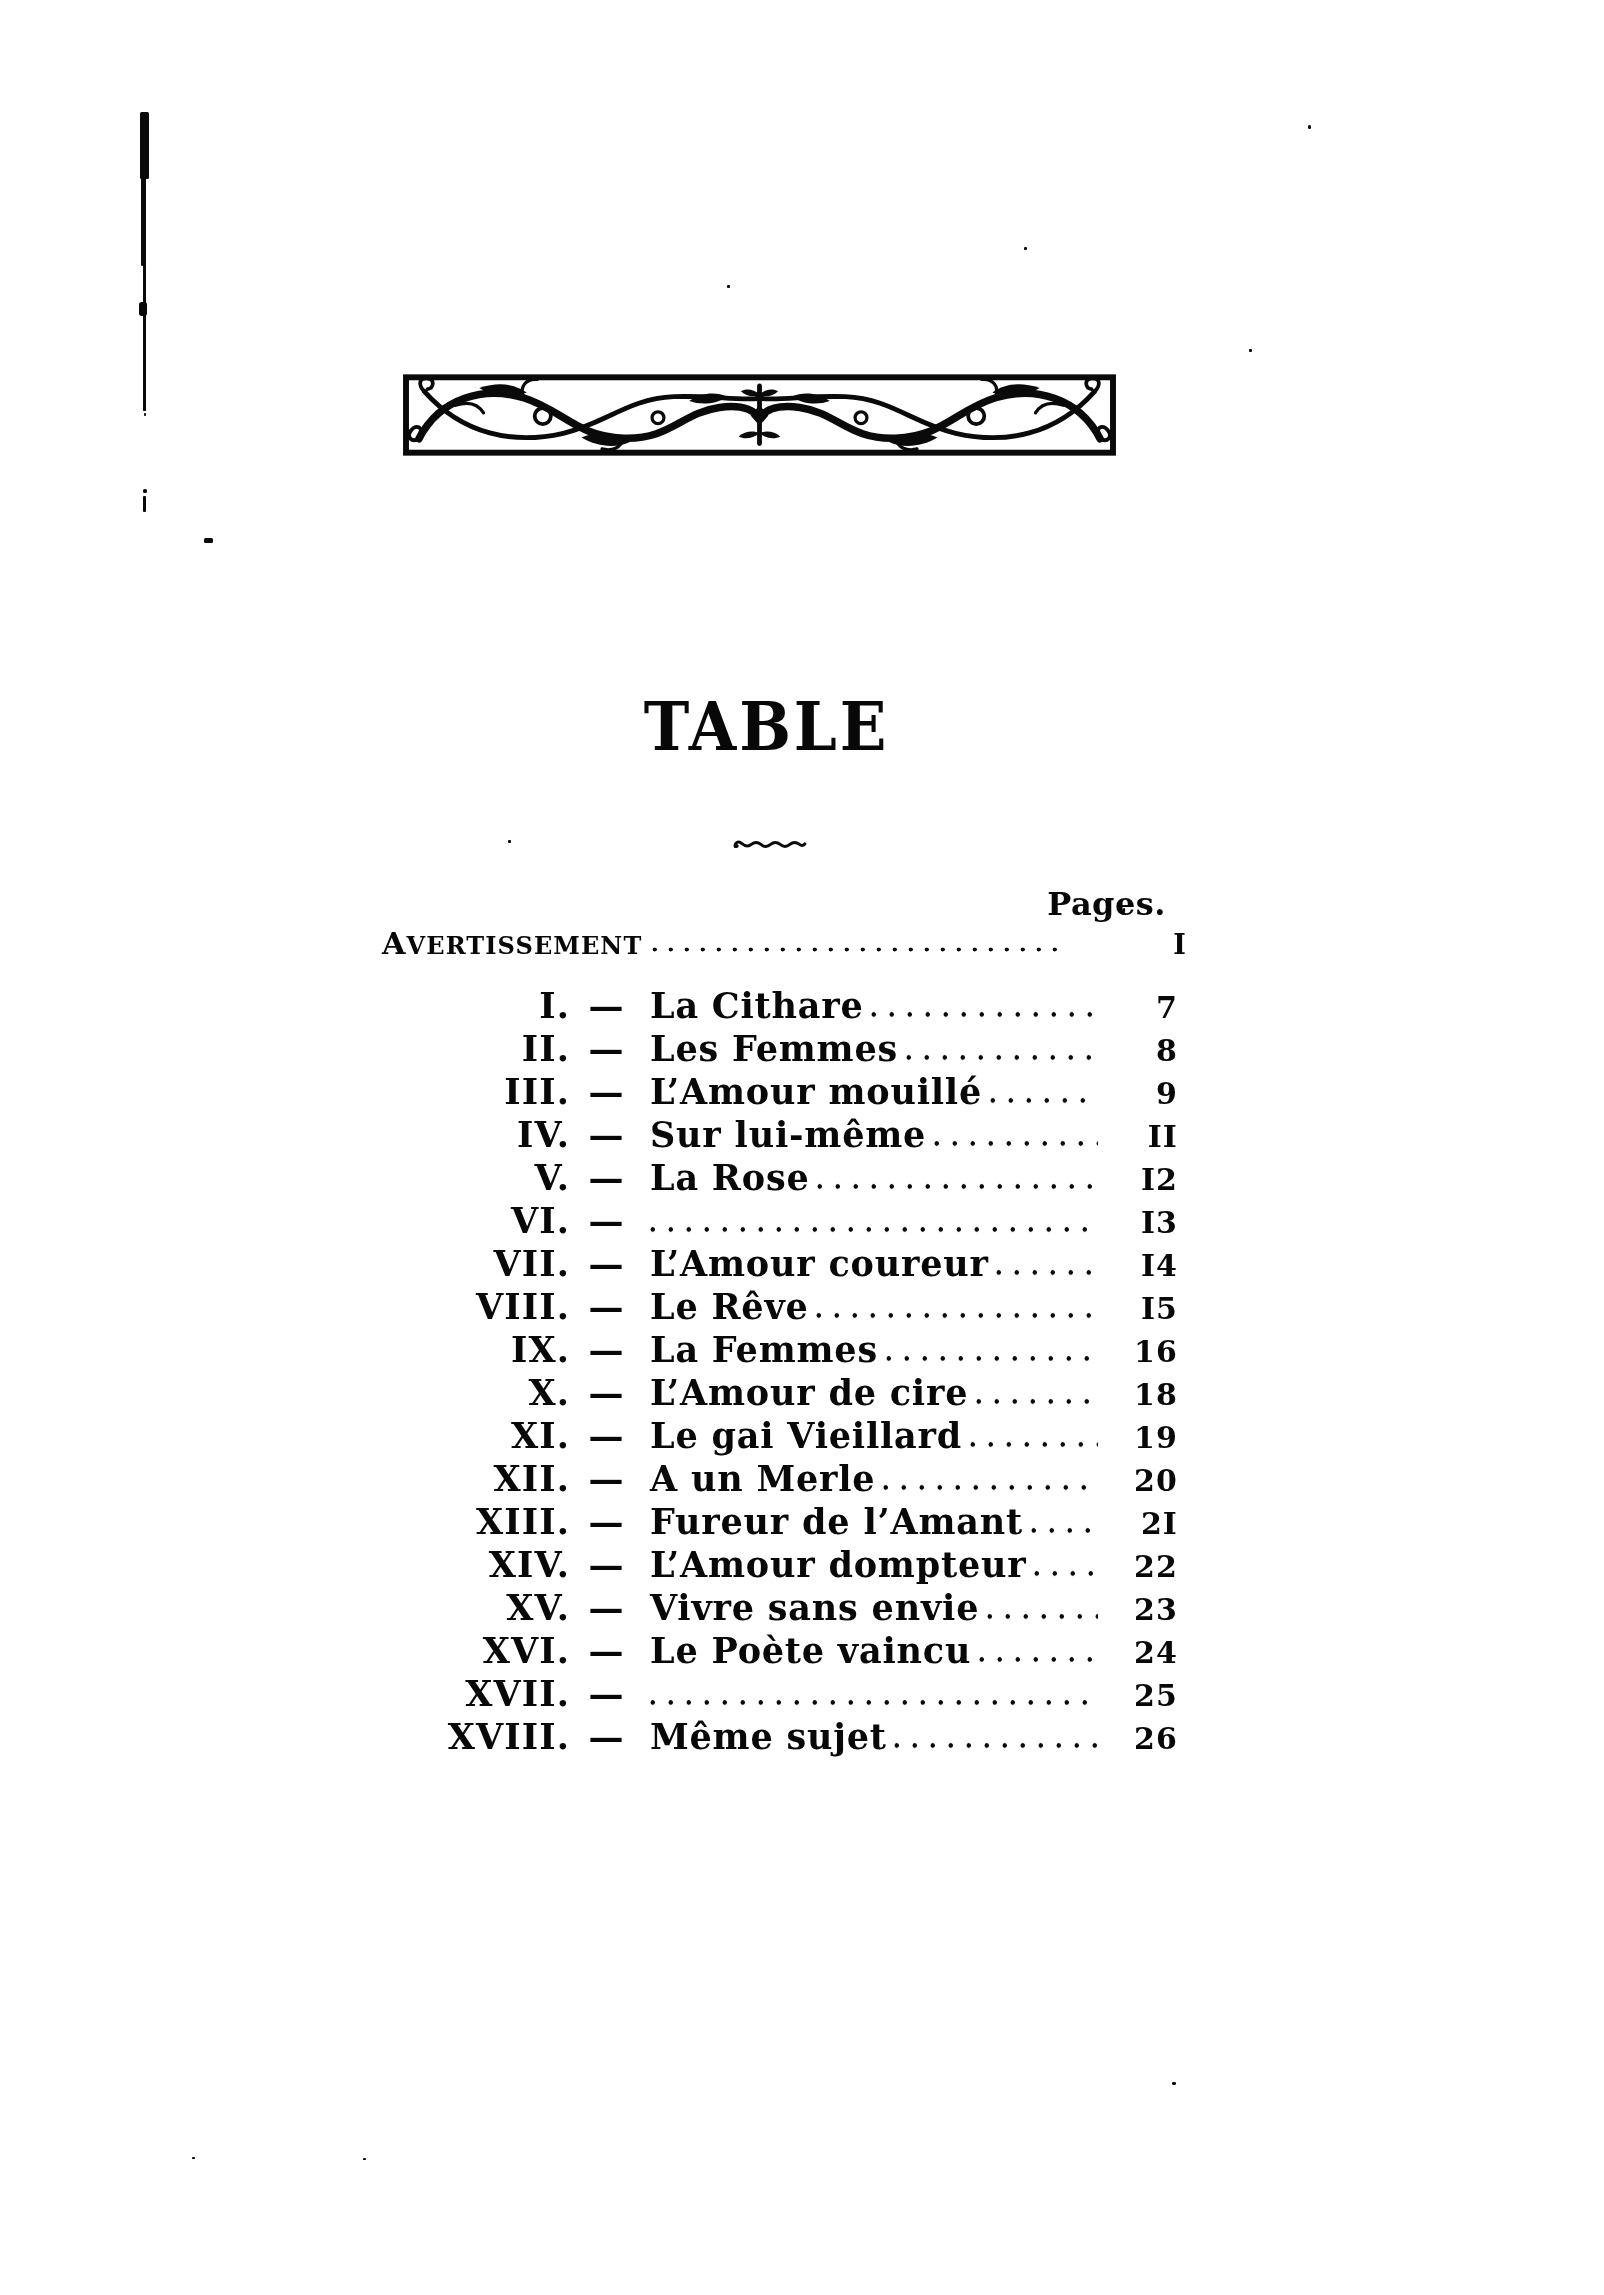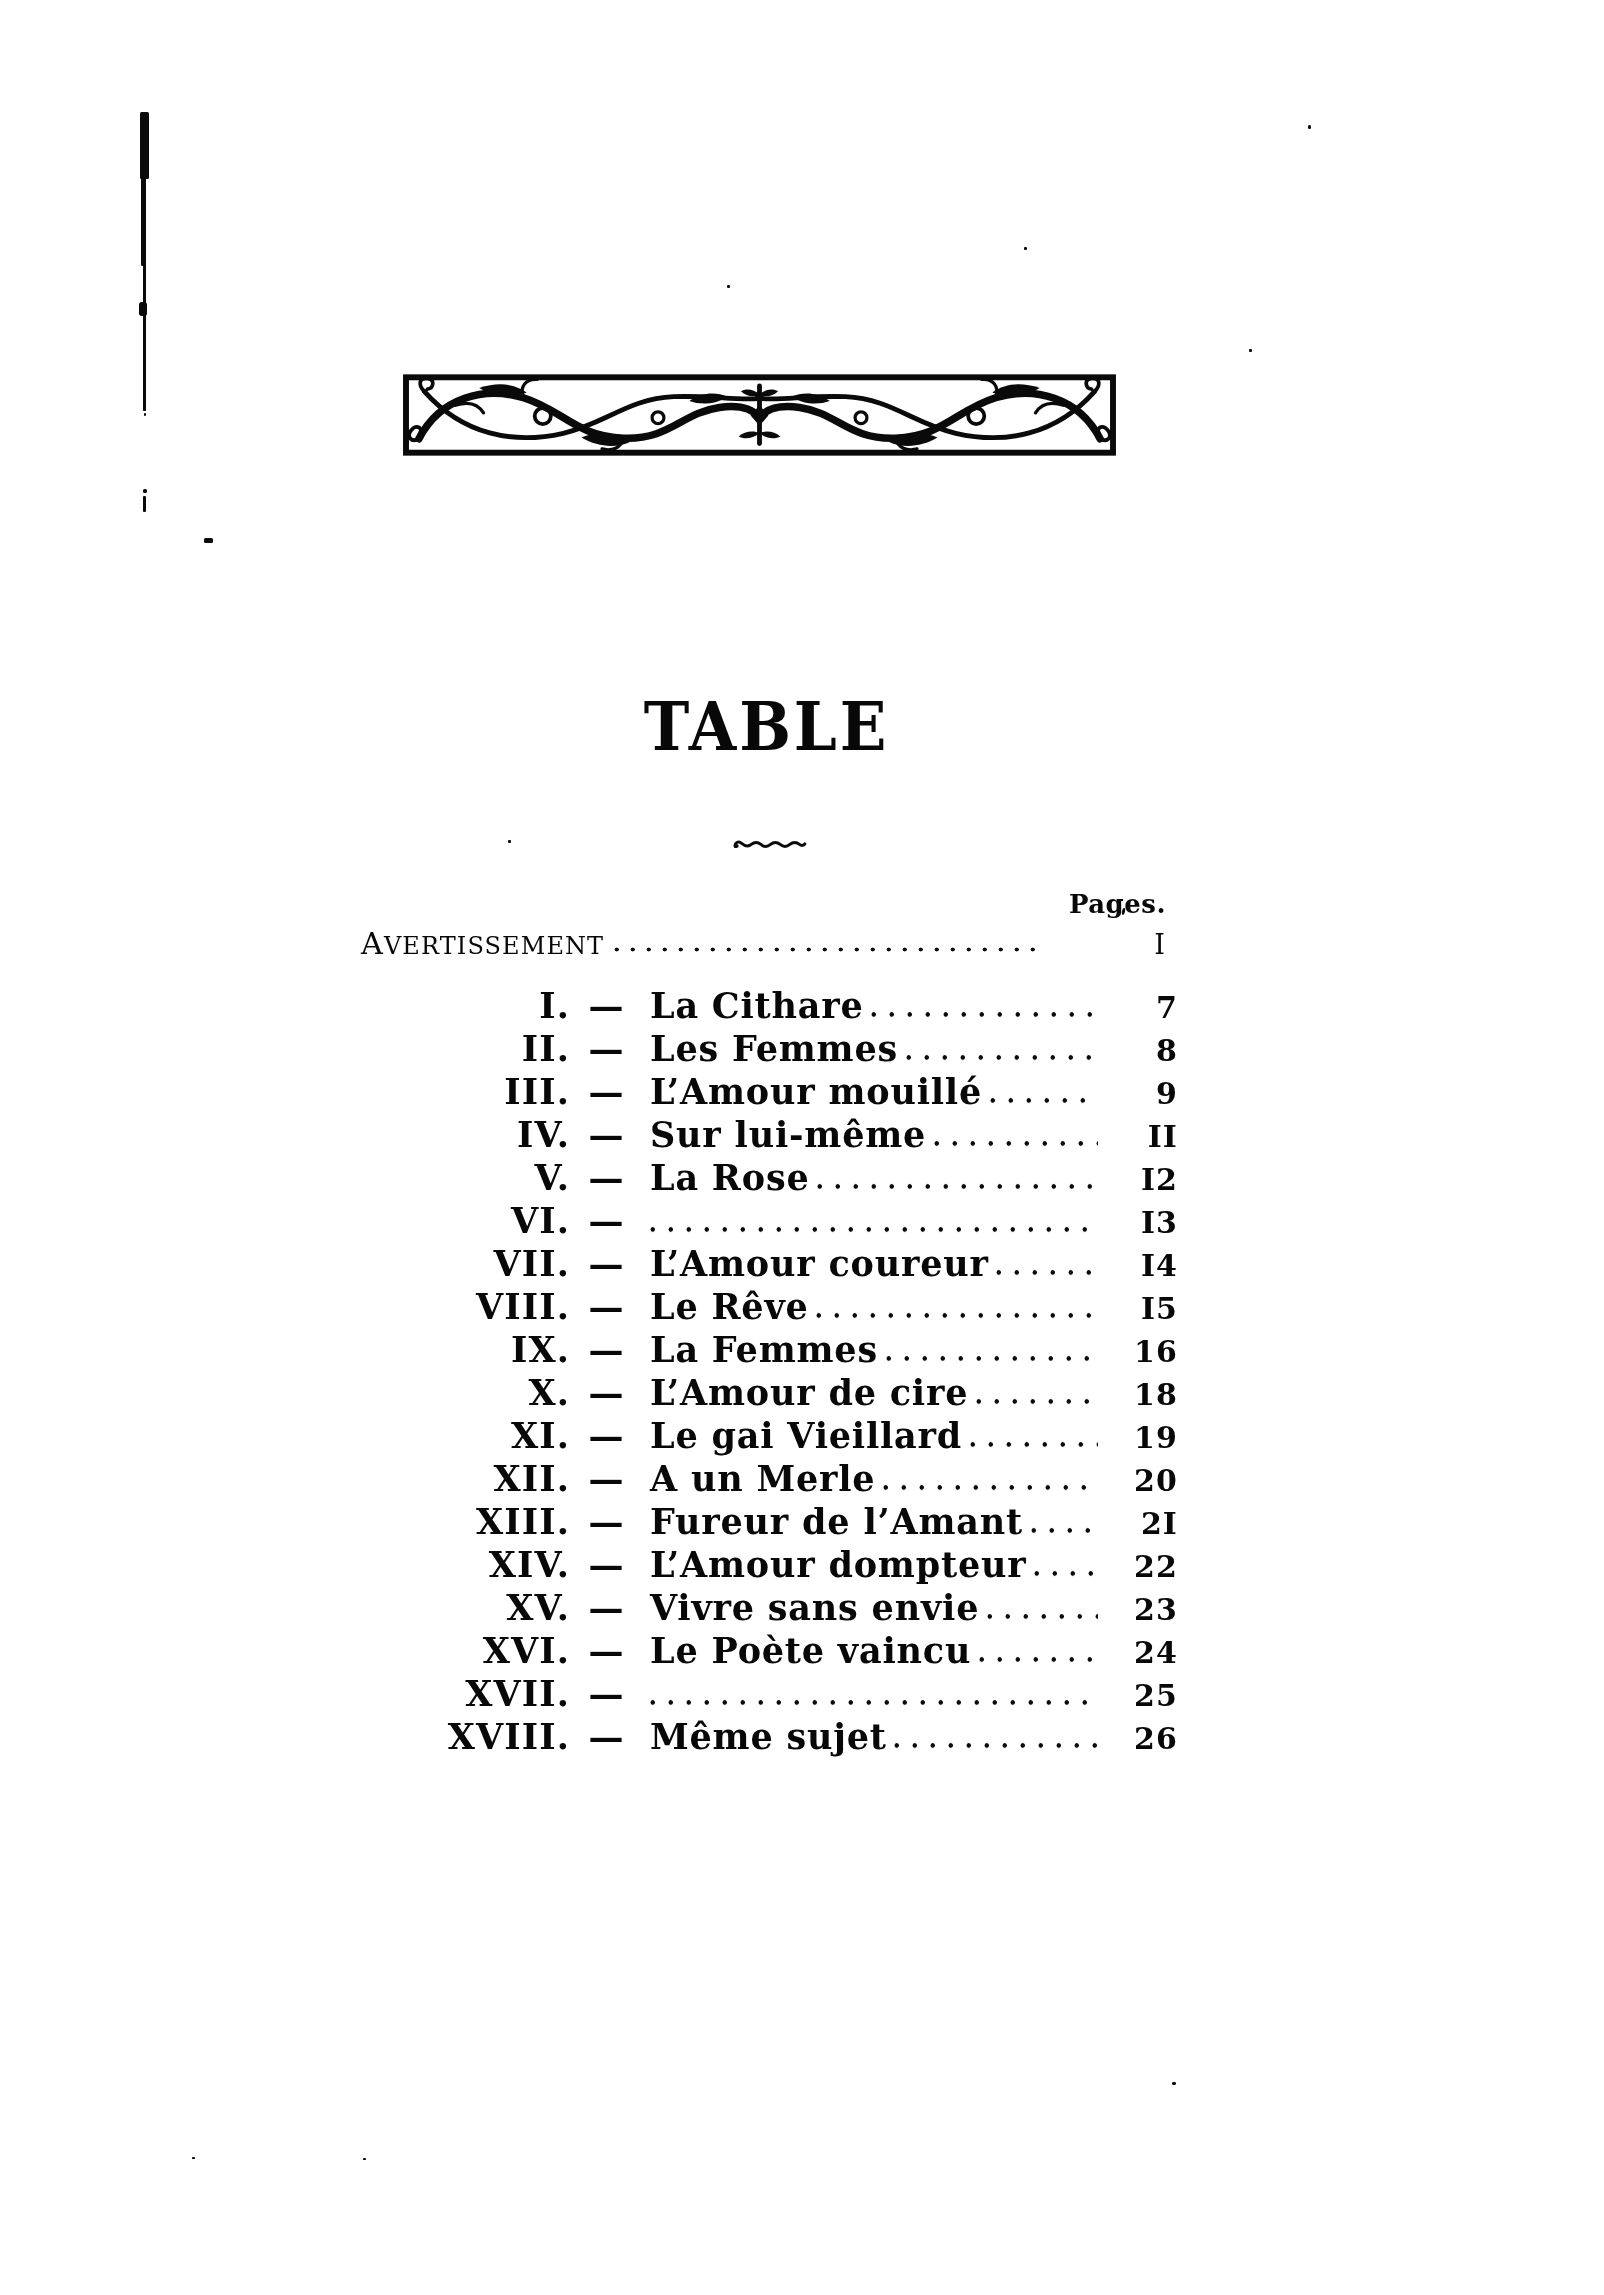--- a/index.html
+++ b/index.html
@@ -31,29 +31,29 @@
   }
 
   
   .squiggle { position:absolute; left:732px; top:838px; width:75px; height:15px; }
   .squiggle svg { width:100%; height:100%; display:block; }
 
   
   .pages-label {
     position:absolute; left:950px; top:889px; width:216px;
     text-align:right;
-    font-size:26px; font-weight:700; line-height:30px;
+    font-size:32px; font-weight:700; line-height:30px;
     letter-spacing:0.5px;
   }
 
   
   .toc-front {
-    position:absolute; left:361px; top:927px; width:805px; height:33px;
+    position:absolute; left:382px; top:927px; width:805px; height:33px;
     display:flex; align-items:baseline;
-    font-size:24px; font-weight:400; line-height:33px;
+    font-size:24px; font-weight:700; line-height:33px;
   }
   .avert-label { display:block; letter-spacing:1.1px; white-space:nowrap; }
   .avert-label::first-letter { font-size:1.26em; }
 
   .toc-entries {
     position:absolute; left:373px; top:984px; width:805px;
   }
   .toc-row {
     display:flex; align-items:baseline;
     height:43px; line-height:43px;

